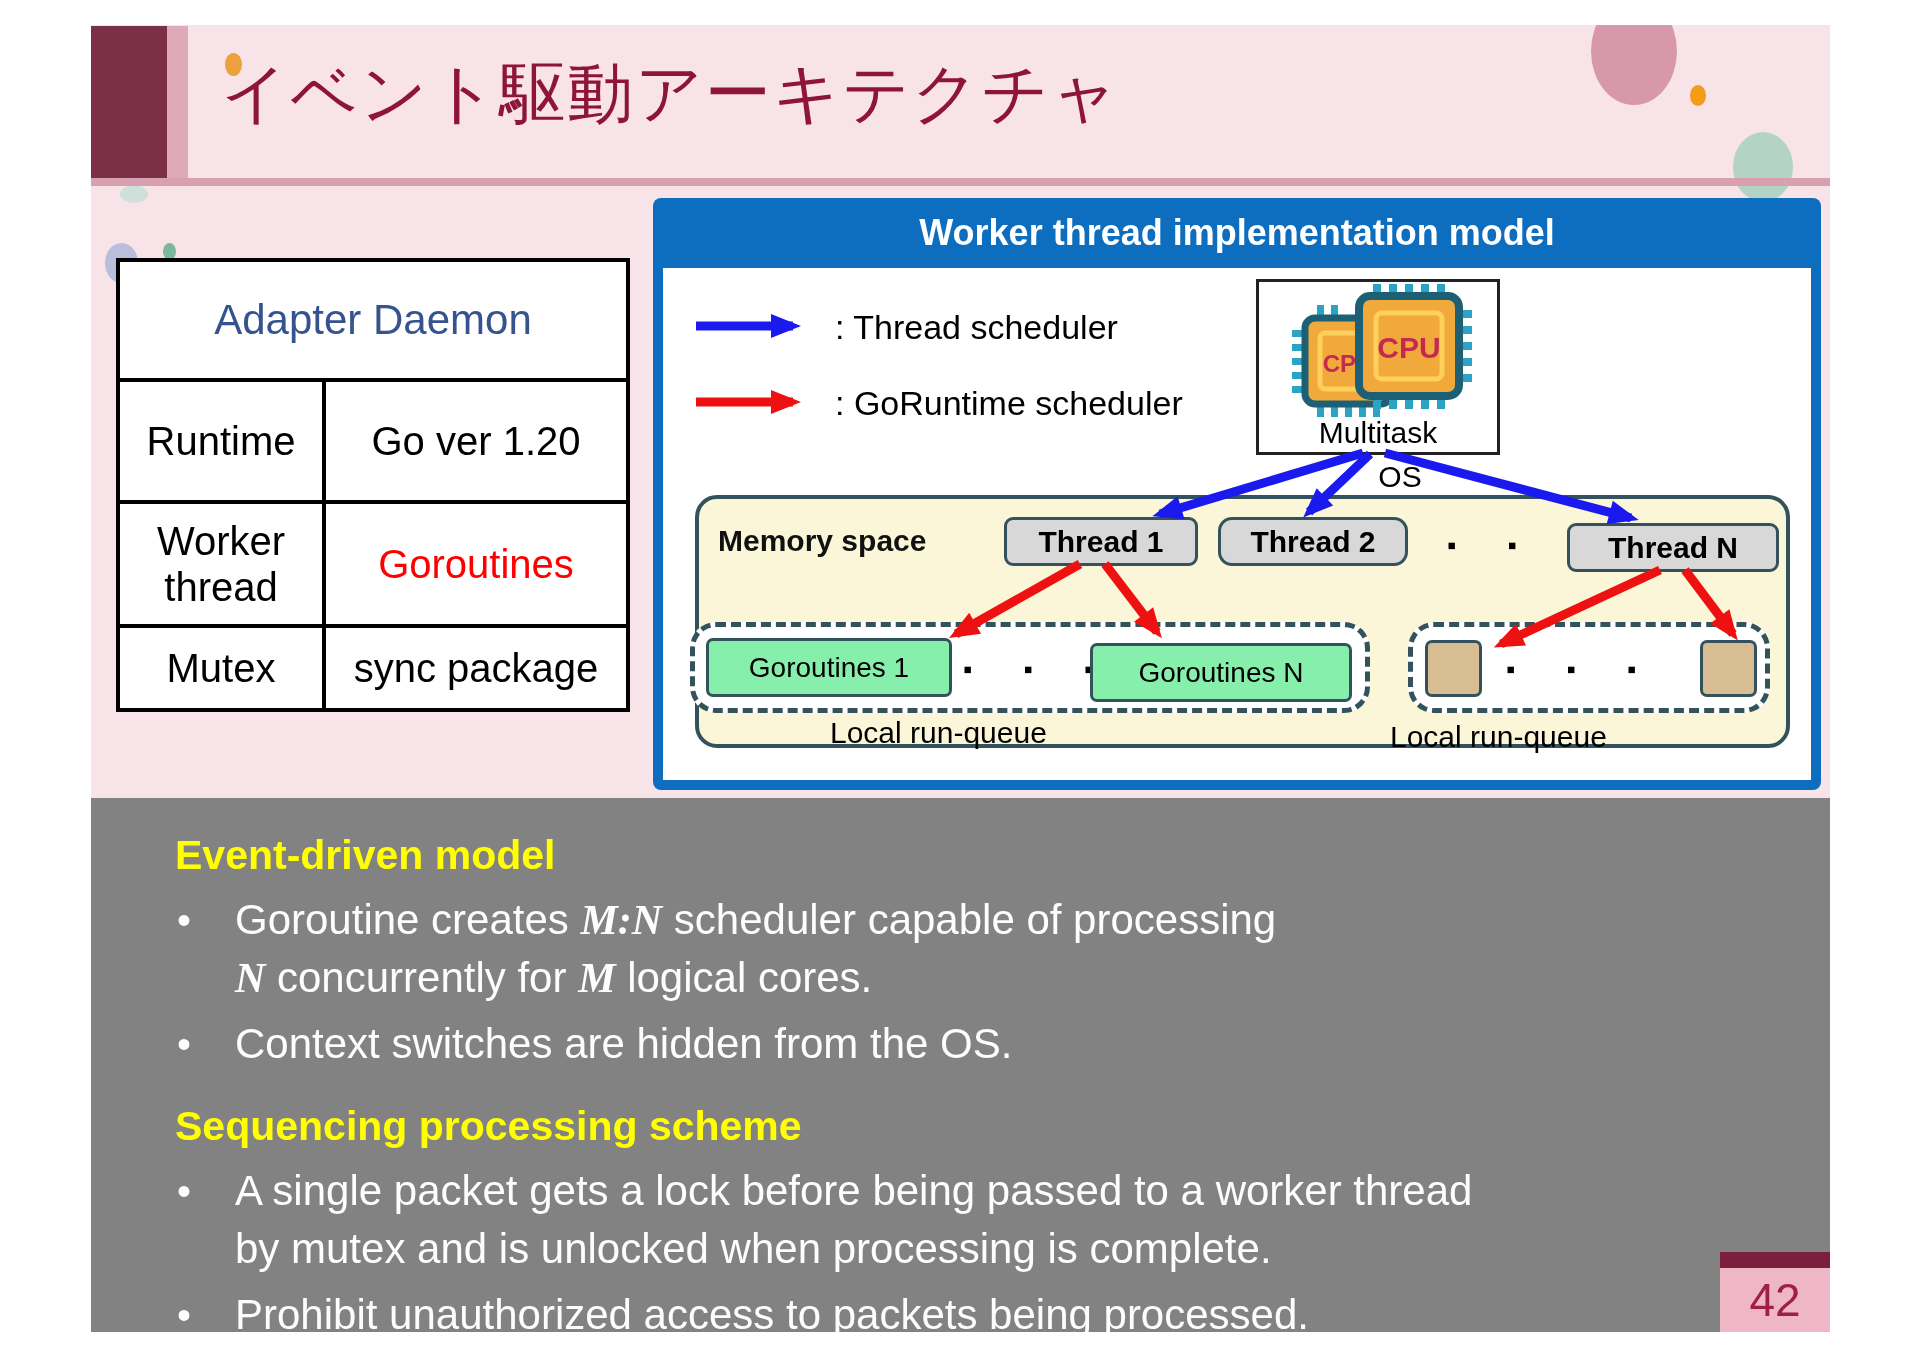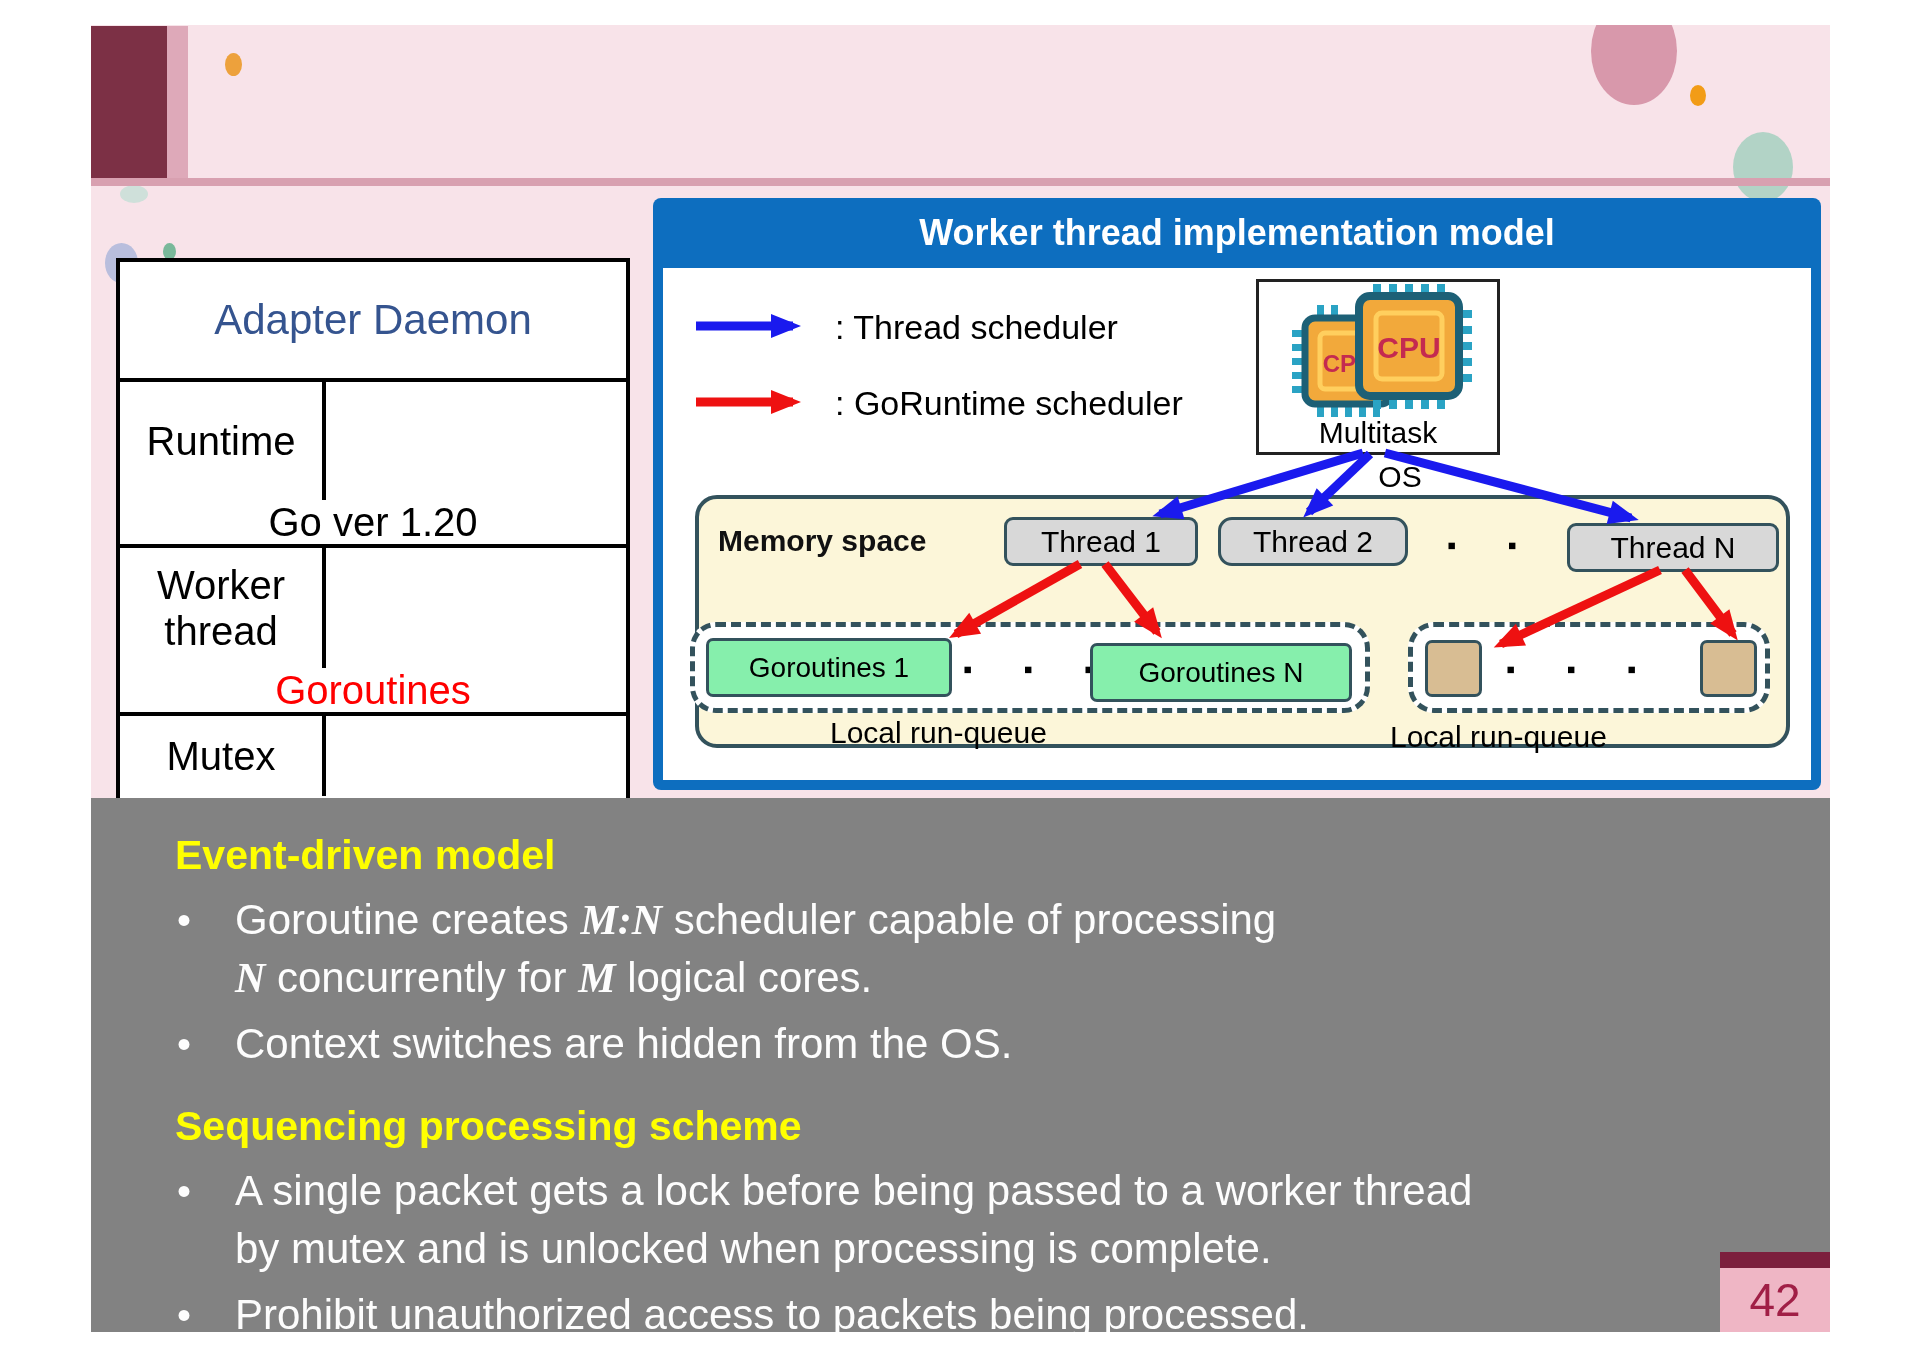--- a/index.html
+++ b/index.html
@@ -24,21 +24,21 @@
   .deco.teal2{left:29px;top:160px;width:28px;height:18px;background:#cfe0da;}
   .deco.lavender{left:14px;top:218px;width:33px;height:40px;background:#b9bedd;}
   .deco.green1{left:72px;top:218px;width:13px;height:17px;background:#79b89a;}
   .slide-title{
     left:130px;top:24px;font-size:66px;color:#8e1537;letter-spacing:2px;white-space:nowrap;
   }
   
   .info-table{left:25px;top:233px;width:514px;background:#ffffff;border:4px solid #000;box-sizing:border-box;}
   .t-header{height:116px;display:flex;align-items:center;justify-content:center;
     font-size:42px;color:#35548f;border-bottom:4px solid #000;}
-  .t-row{display:flex;border-bottom:4px solid #000;flex-direction:column;}
+  .t-row{display:flex;border-bottom:4px solid #000;}
   .t-row:last-child{border-bottom:none;}
   .t-cell{display:flex;align-items:center;justify-content:center;font-size:40px;color:#000;
     text-align:center;line-height:1.1;}
   .t-label{width:202px;border-right:4px solid #000;}
   .t-value{flex:1;}
   .t-row.r1 .t-cell{height:118px;}
   .t-row.r2 .t-cell{height:120px;}
   .t-row.r3 .t-cell{height:80px;}
   .red-text{color:#ff0000;}
   
@@ -51,21 +51,21 @@
   .legend-label.l2{left:172px;top:116px;}
   .cpu-box{left:593px;top:11px;width:244px;height:176px;background:#fff;border:3px solid #222;box-sizing:border-box;}
   .cpu-svg{left:28px;top:2px;}
   .multitask{left:0;bottom:2px;width:100%;text-align:center;font-size:30px;color:#000;}
   .os-label{left:687px;top:192px;width:100px;text-align:center;font-size:30px;color:#000;z-index:1;}
   .memory-box{left:32px;top:227px;width:1095px;height:253px;background:#fcf6d9;
     border:4px solid #33525c;border-radius:22px;box-sizing:border-box;z-index:0;}
   .memory-label{left:55px;top:256px;font-size:30px;font-weight:bold;color:#111;z-index:2;}
   .thread-box{height:49px;background:#d8d8d8;border:3px solid #33525c;border-radius:9px;
     box-sizing:border-box;display:flex;align-items:center;justify-content:center;
-    font-size:30px;color:#000;z-index:2;}
+    font-size:30px;color:#000;z-index:2;font-weight:bold;}
   .thread-box.t1{left:341px;top:249px;width:194px;}
   .thread-box.t2{left:555px;top:249px;width:190px;border-radius:14px;}
   .thread-box.tn{left:904px;top:255px;width:212px;}
   .dots{font-size:26px;color:#000;letter-spacing:22px;z-index:2;white-space:nowrap;}
   .dots.thread-dots{left:784px;top:262px;}
   .dots.gor-dots{left:300px;top:386px;}
   .dots.rq-dots{left:843px;top:386px;}
   .run-queue{height:91px;background:#ffffff;border:5px dashed #33525c;border-radius:26px;
     box-sizing:border-box;z-index:1;}
   .run-queue.q1{left:27px;top:354px;width:680px;}
@@ -106,20 +106,21 @@
     <div class="abs deco pink-big"></div>
     <div class="abs deco orange2"></div>
     <div class="abs deco teal1"></div>
     <div class="abs deco teal2"></div>
     <div class="abs deco lavender"></div>
     <div class="abs deco green1"></div>
     <div class="abs maroon-block"></div>
     <div class="abs pink-strip"></div>
     <div class="abs divider"></div>
     <div class="abs deco orange1"></div>
+    <div class="abs slide-title">イベント駆動アーキテクチャ</div>
 
     <div class="abs info-table">
       <div class="t-header">Adapter Daemon</div>
       <div class="t-row r1">
         <div class="t-cell t-label">Runtime</div>
         <div class="t-cell t-value">Go ver 1.20</div>
       </div>
       <div class="t-row r2">
         <div class="t-cell t-label" style="line-height:1.15;">Worker thread</div>
         <div class="t-cell t-value red-text">Goroutines</div>

